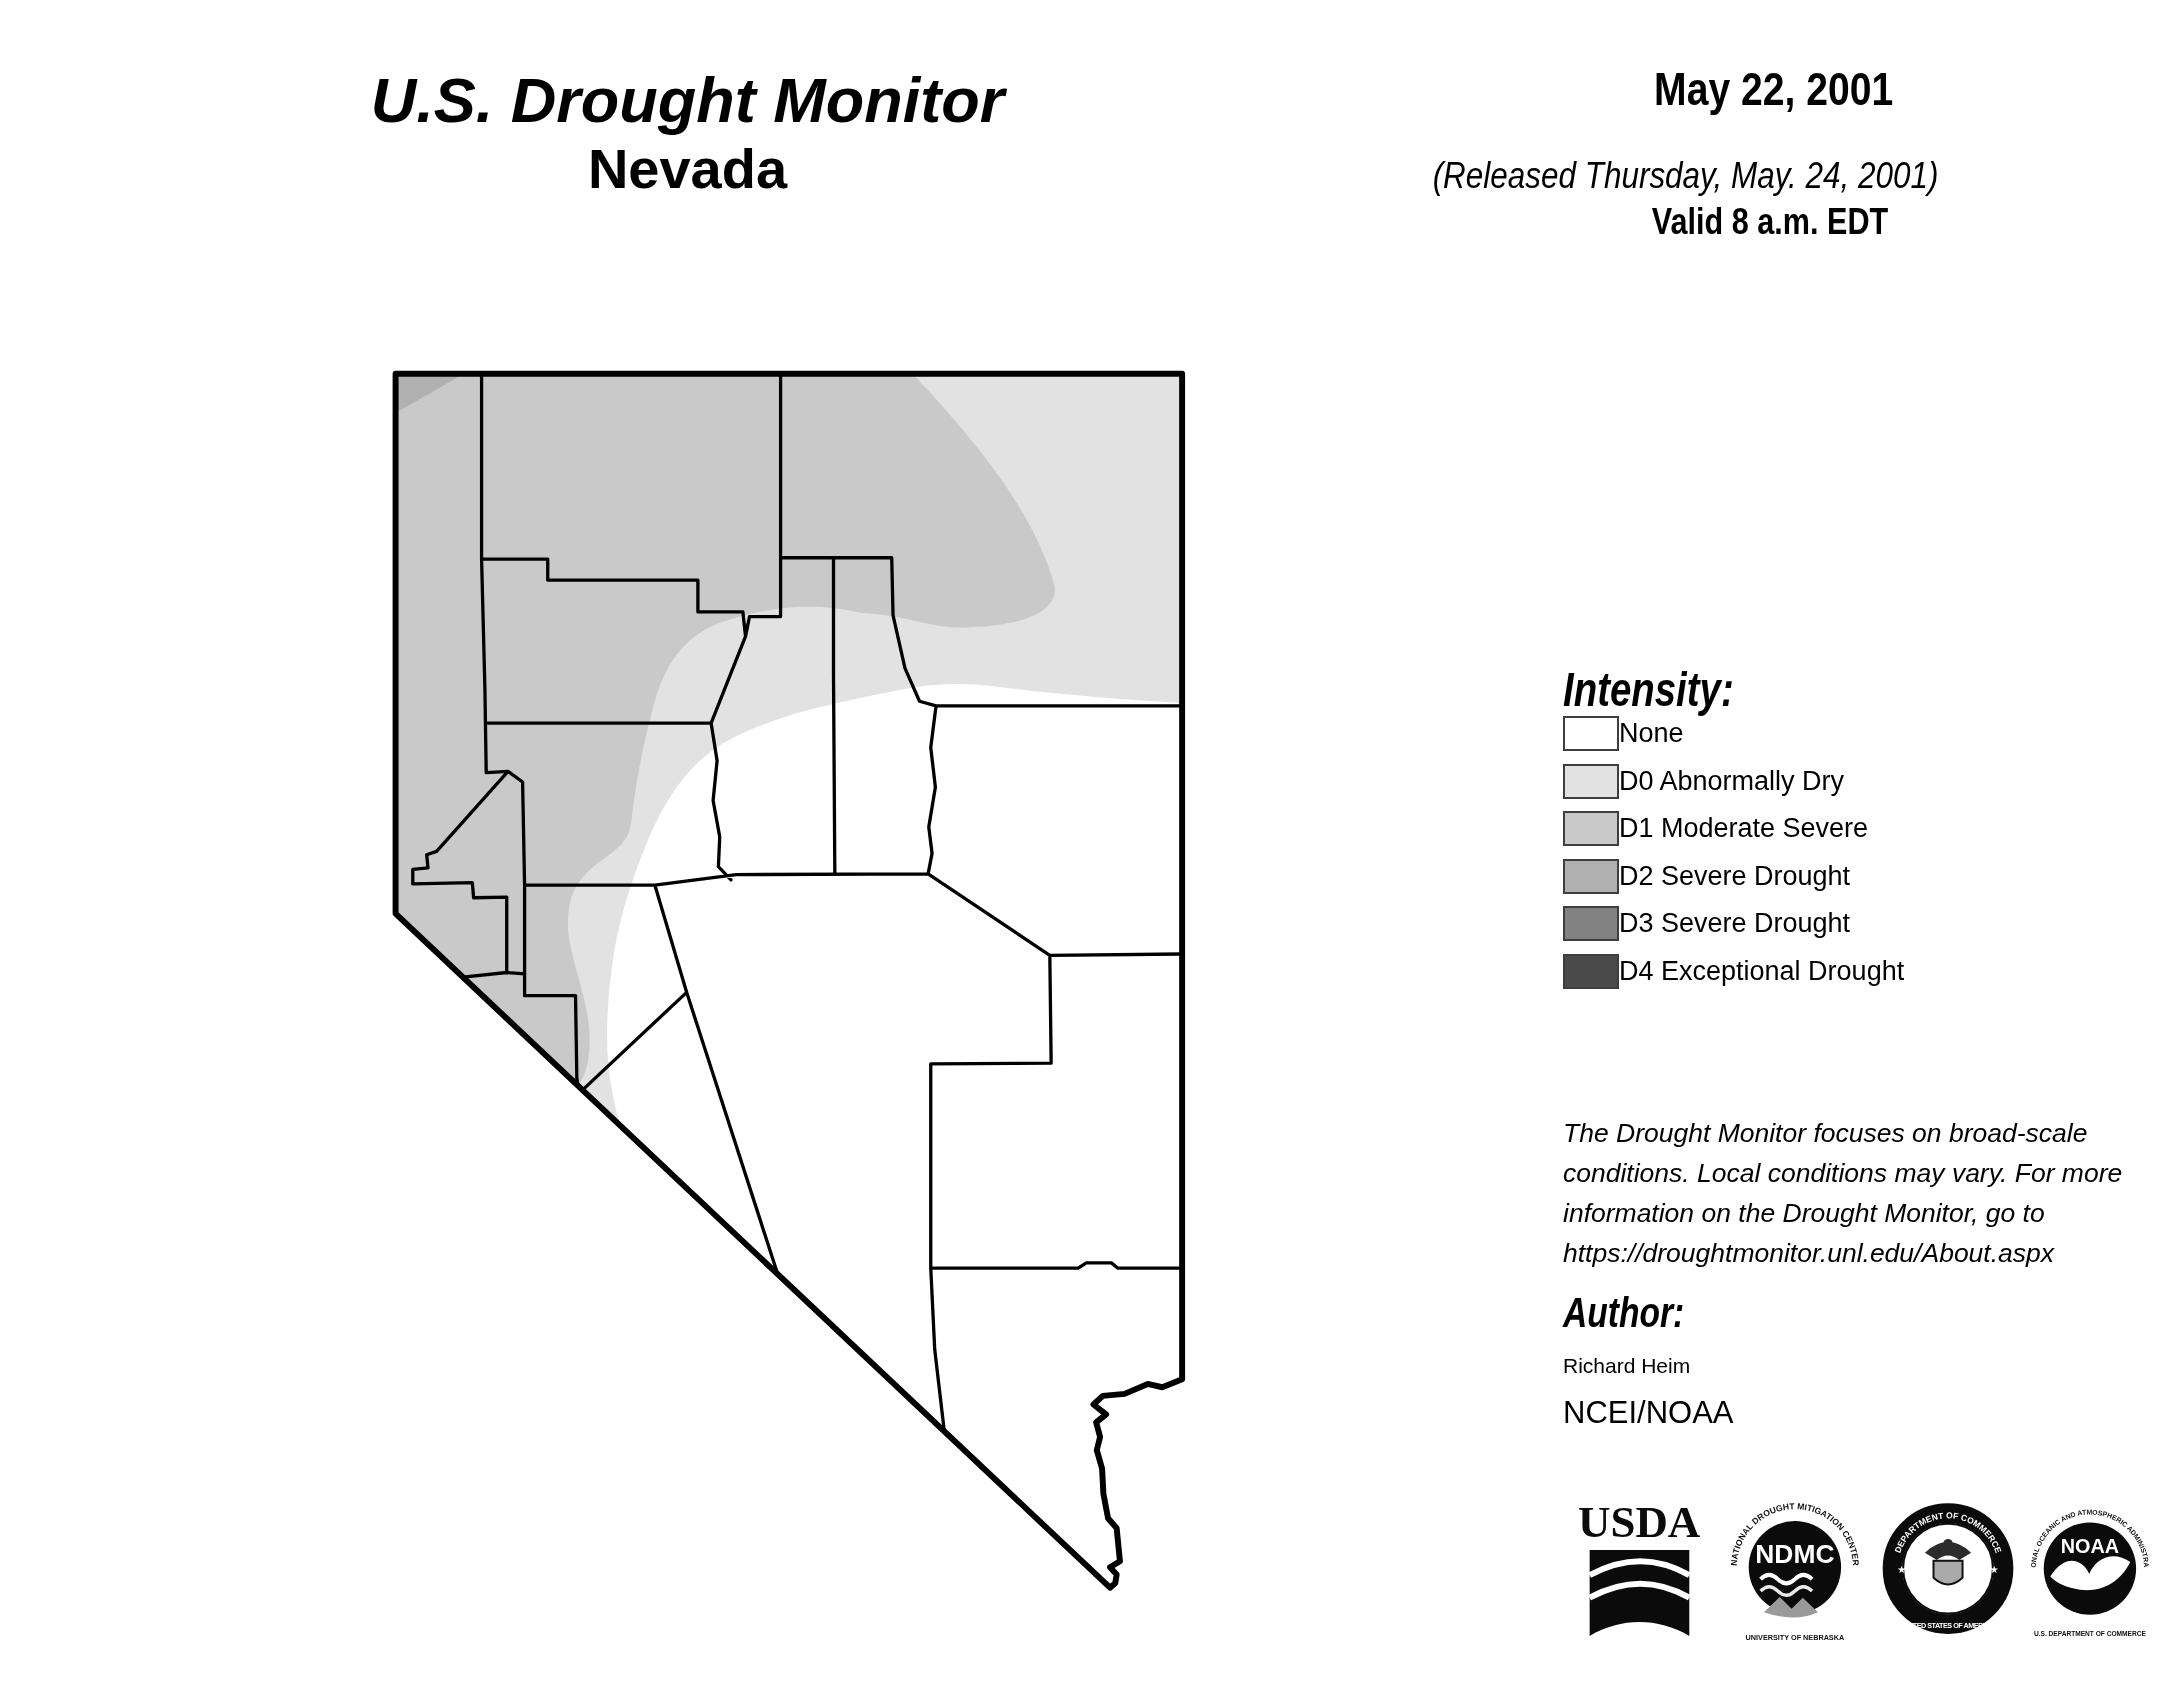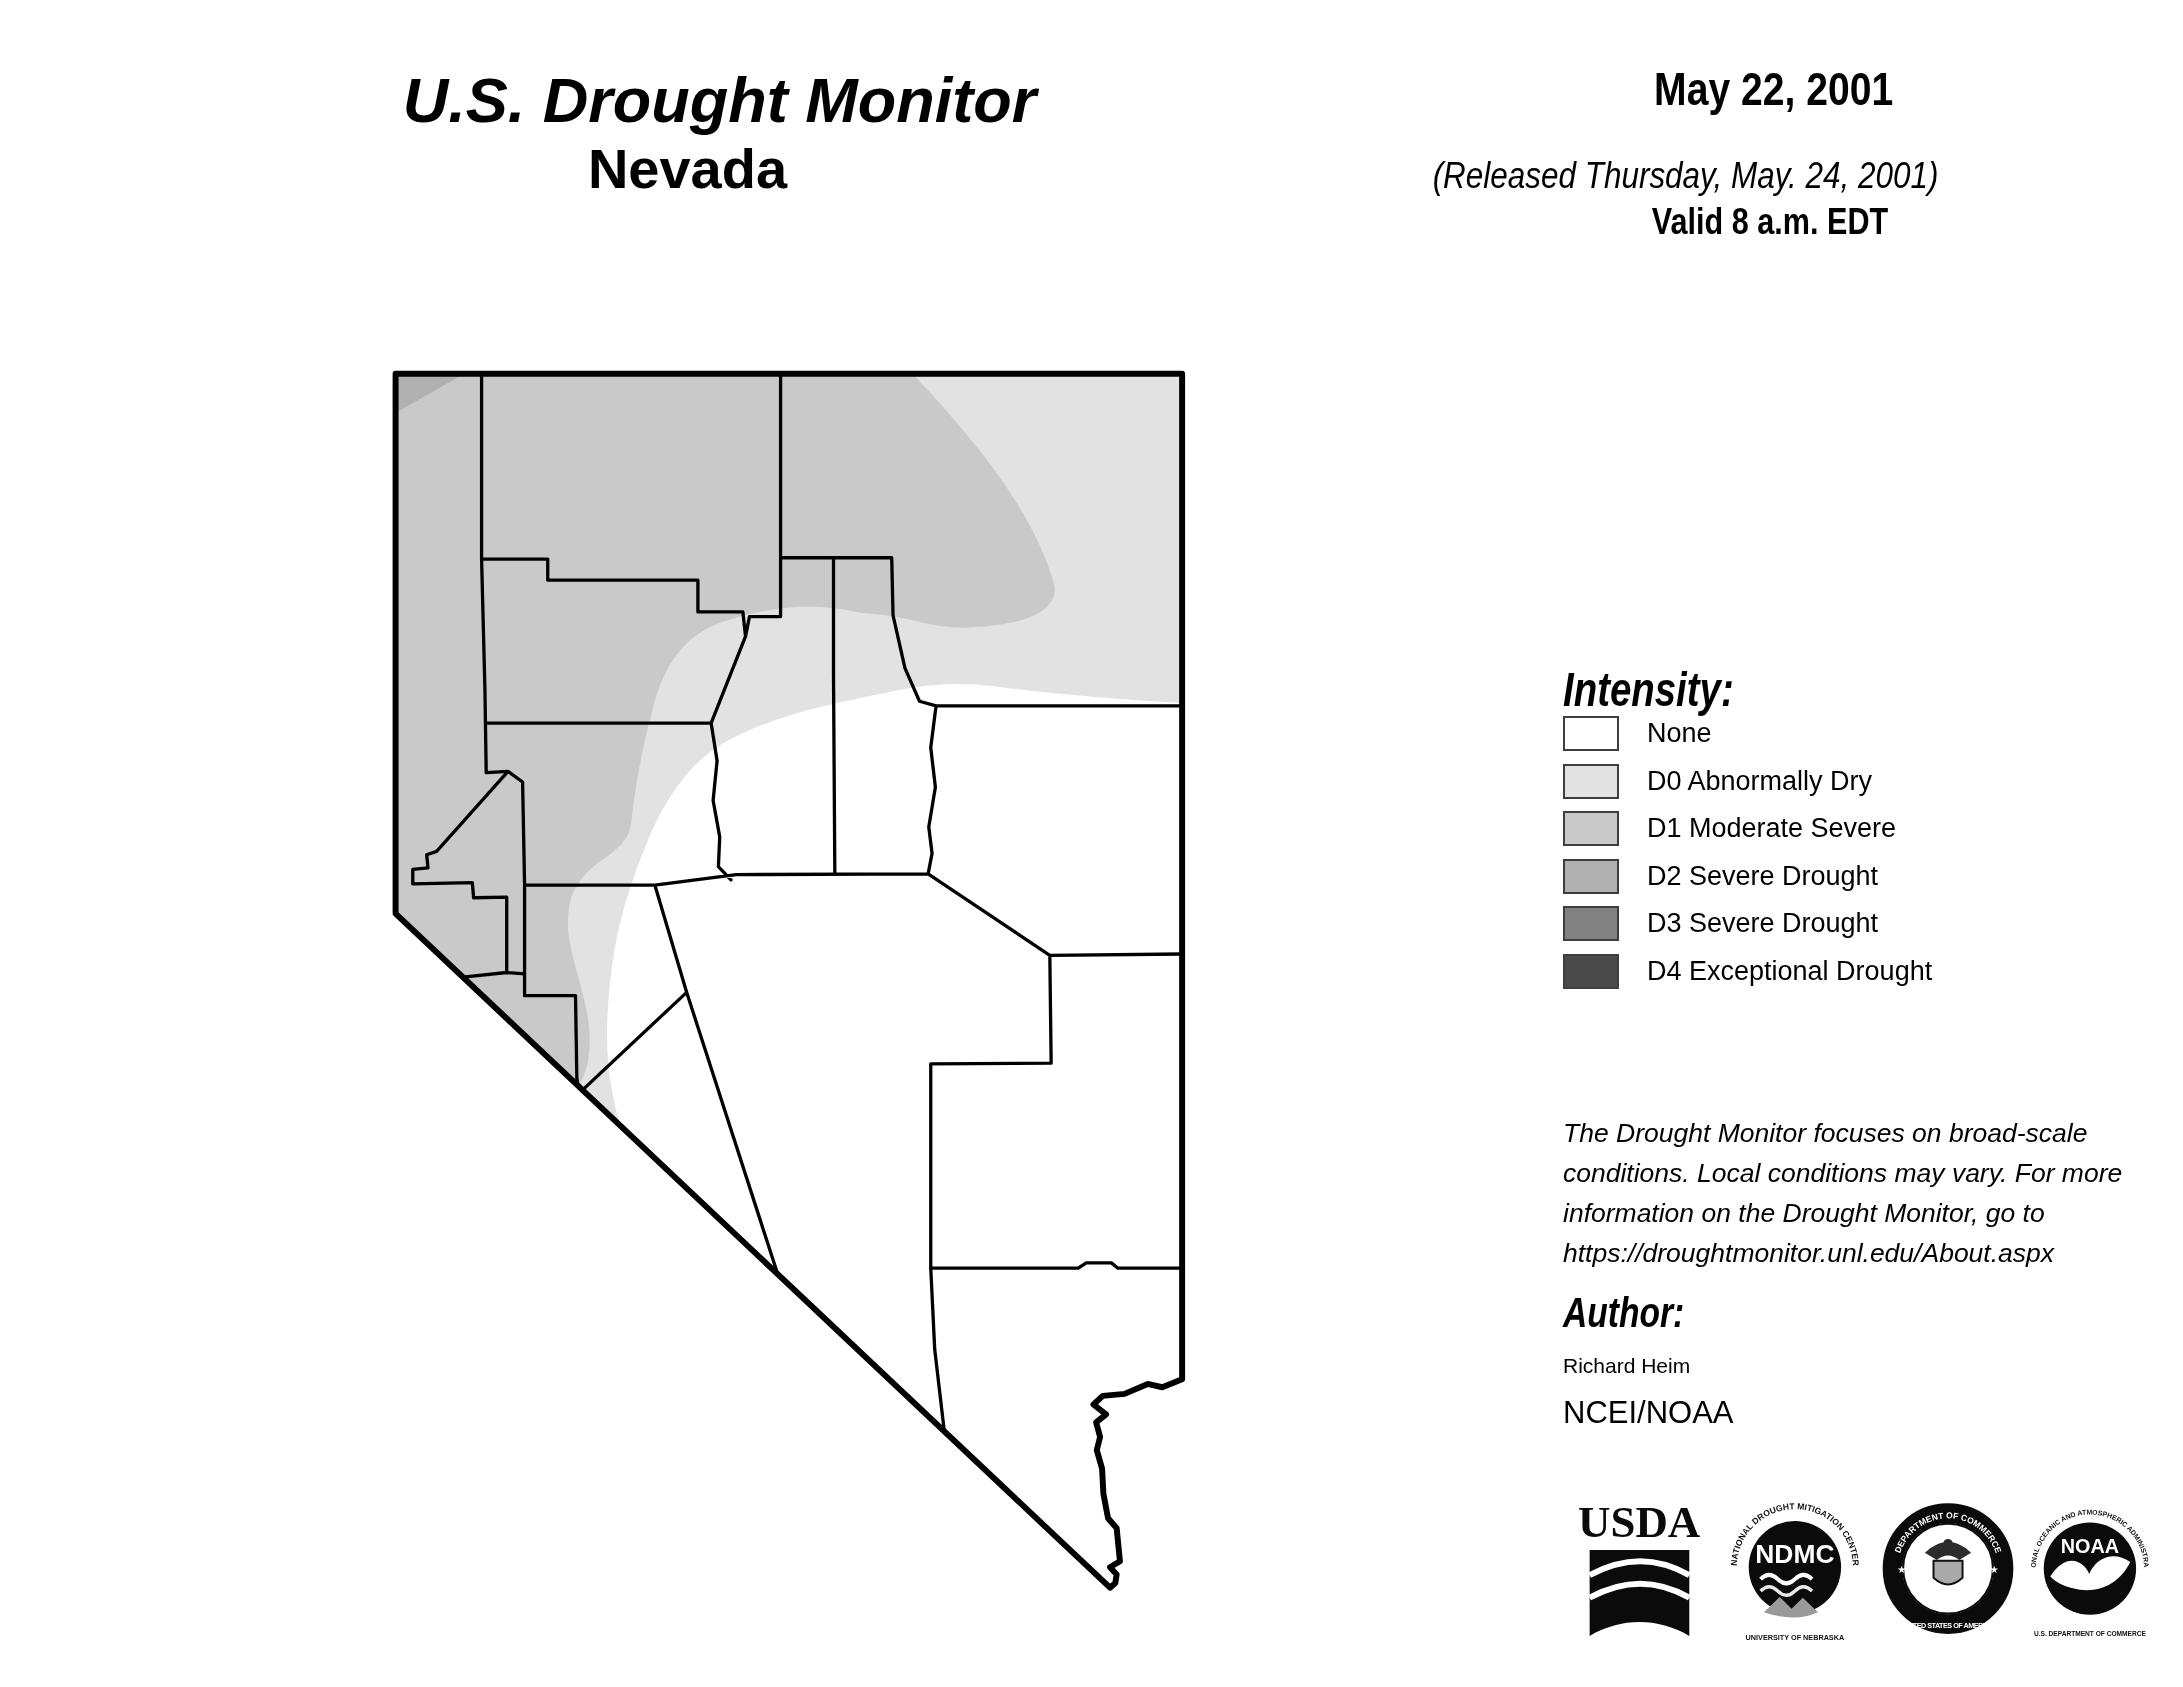--- a/index.html
+++ b/index.html
@@ -2,31 +2,31 @@
 <html style="font-size:10.6px"><head>
 <meta charset="utf-8">
 <style>
   html,body{margin:0;padding:0;background:#ffffff;}
   #page{position:relative;width:2183px;height:1687px;background:#ffffff;overflow:hidden;
         font-family:"Liberation Sans",sans-serif;color:#000;}
   .abs{position:absolute;}
   .center{text-align:center;}
   .narrow{display:inline-block;transform:scaleX(.85);transform-origin:center;}
   .narrowL{display:inline-block;transform:scaleX(.8);transform-origin:left center;}
-  #title1{left:370px;top:64px;width:635px;font-size:63px;font-weight:700;font-style:italic;margin-left:32px;}
+  #title1{left:370px;top:64px;width:635px;font-size:63px;font-weight:700;font-style:italic;}
   #title2{left:370px;top:136px;width:635px;font-size:56px;font-weight:700;}
   #dateMain{left:1440px;top:62px;width:668px;font-size:46px;font-weight:700;}
   #dateReleased{left:1352px;top:155px;width:668px;font-size:37px;font-weight:400;font-style:italic;}
   #dateValid{left:1436px;top:201px;width:668px;font-size:36px;font-weight:700;}
   #legendHead{left:1563px;top:662px;font-size:48px;font-weight:700;font-style:italic;
               text-decoration:underline;text-underline-offset:6.6px;}
   #legendItems{left:1563px;top:716px;}
   .legendRow{display:flex;align-items:center;margin-bottom:12.6px;height:35px;}
   .swatch{width:56px;height:35px;border:2.6px solid #3e3e3e;box-sizing:border-box;background:#fff;flex:0 0 auto;}
-  .legendLabel{margin-left:28px;font-size:27px;white-space:nowrap;}
+  .legendLabel{font-size:27px;white-space:nowrap;}
   #disclaimer{left:1563px;top:1113px;width:582px;font-size:26.5px;font-style:italic;
               line-height:40px;white-space:pre-line;}
   #authorHead{left:1563px;top:1289px;font-size:42px;font-weight:700;font-style:italic;
               text-decoration:underline;text-underline-offset:6px;}
   #authorName{left:1563px;top:1354px;font-size:21px;}
   #authorOrg{left:1563px;top:1395px;font-size:31px;}
   #mapSvg{left:0;top:0;}
   #logosSvg{left:1563px;top:1463px;}
   svg text{font-family:"Liberation Sans",sans-serif;}
   .serifT{font-family:"Liberation Serif",serif;}

